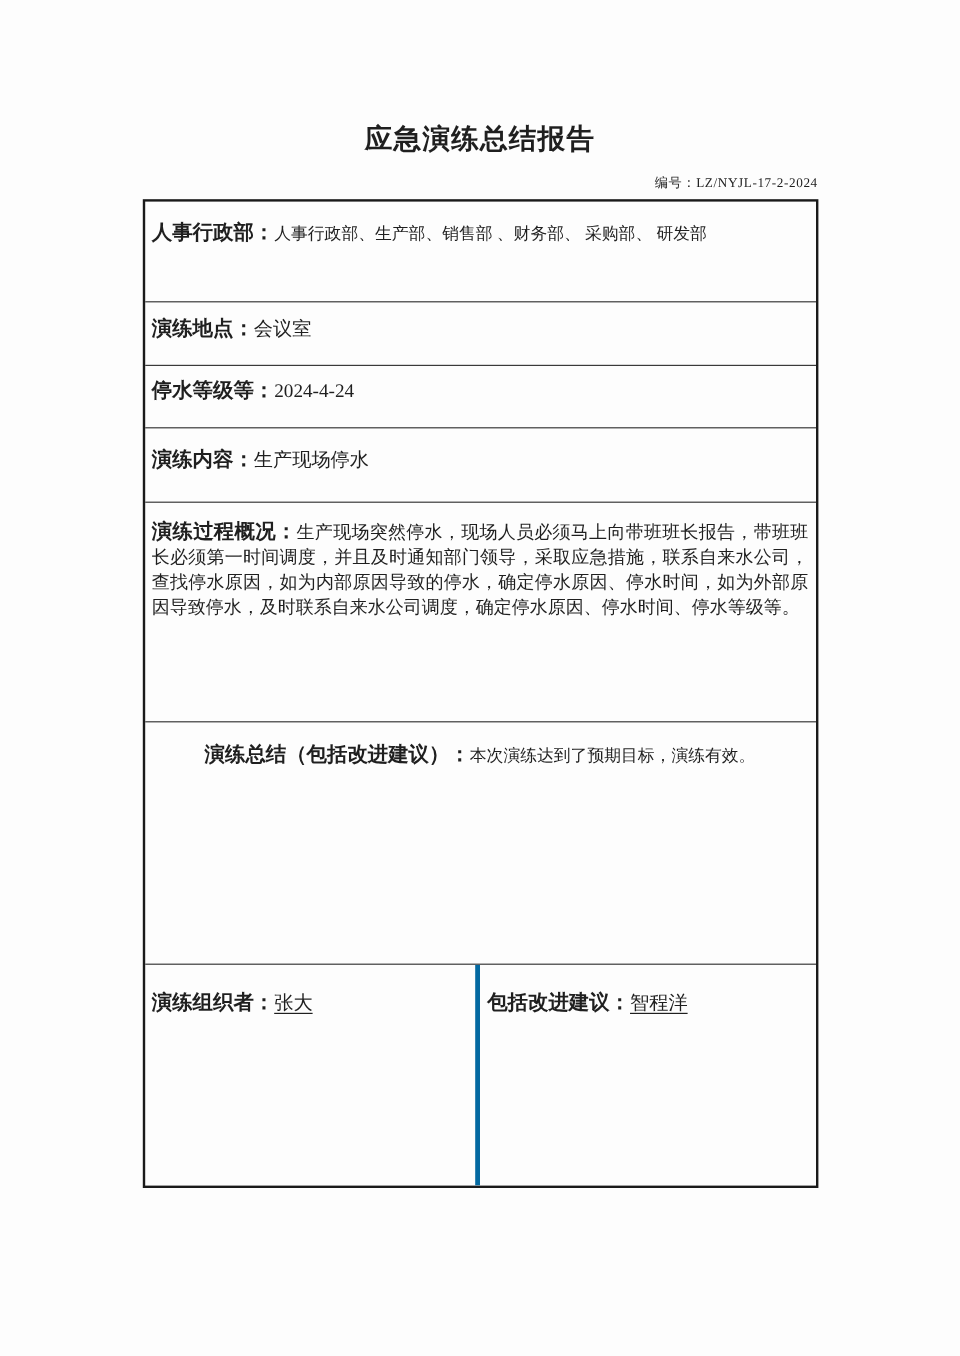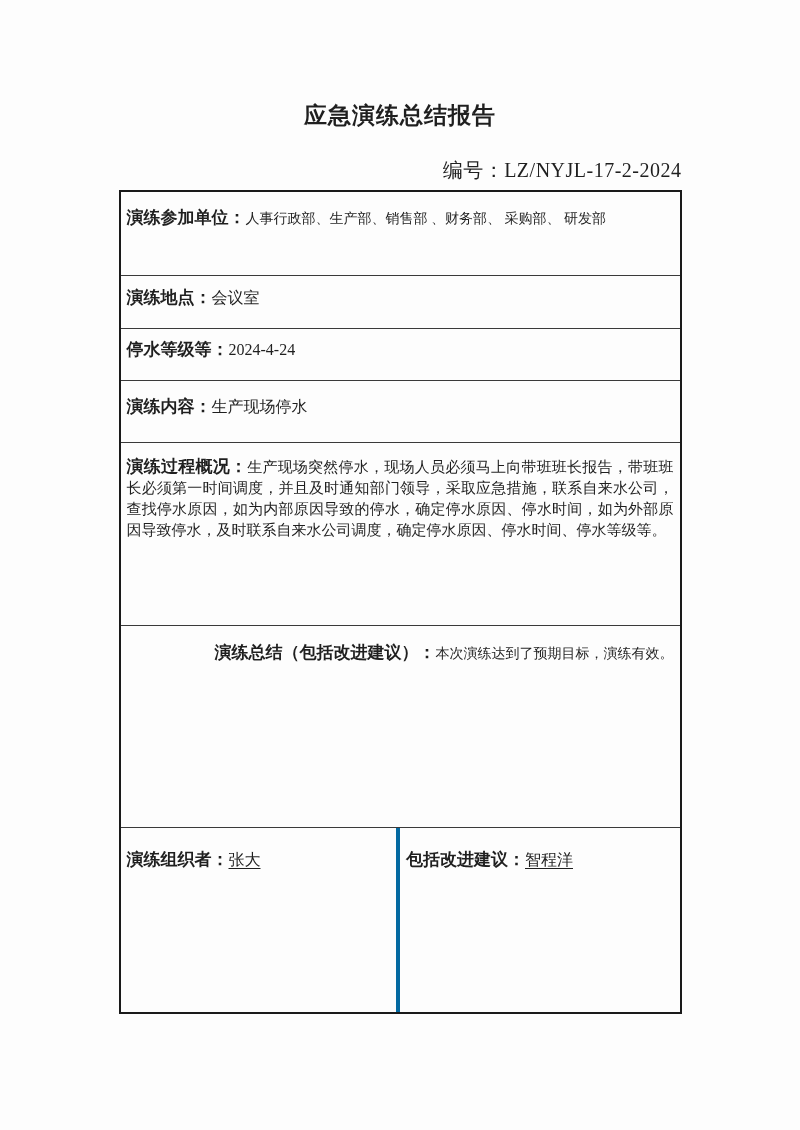--- a/index.html
+++ b/index.html
@@ -18,23 +18,23 @@
     padding-top: 103px;
     text-align: center;
     font-size: 23px;
     line-height: 1.15;
     font-weight: 700;
     letter-spacing: 1px;
   }
 
   .doc-number {
     width: 563px;
-    margin: 28px auto 6px auto;
+    margin: 16px auto 6px auto;
     text-align: right;
-    font-size: 20px;
+    font-size: 11px;
     letter-spacing: 0.5px;
   }
 
   .form-table {
     width: 563px;
     margin: 0 auto;
     border: 2px solid #1a1a1a;
     box-sizing: border-box;
     background: #fdfdfd;
   }
@@ -60,21 +60,21 @@
   .val { font-size: 16px; }
   .val-sm { font-size: 14px; }
 
   .para {
     margin: 0;
     font-size: 15px;
     line-height: 21px;
     text-align: justify;
   }
   .para .lbl { font-size: 17px; }
-  .para-plain { text-align: right; }
+  .para-plain { text-align: center; }
   .para-plain .val-inline { font-size: 14px; }
 
   .sig-cell {
     box-sizing: border-box;
     flex: 0 0 50%;
     padding: 20px 6px 0 6px;
   }
   .sig-cell-left { border-right: 4px solid #0369a1; }
   .sig-name {
     font-size: 16px;
@@ -87,21 +87,21 @@
 
 <div class="page">
 
   <h1 class="title">应急演练总结报告</h1>
 
   <div class="doc-number"><span>编号：</span><span>LZ/NYJL-17-2-2024</span></div>
 
   <div class="form-table">
 
     <div class="row row-1">
-      <span class="lbl">演练参加单位：</span><span class="val val-sm">人事行政部、生产部、销售部 、财务部、 采购部、 研发部</span>
+      <span class="lbl">人事行政部：</span><span class="val val-sm">人事行政部、生产部、销售部 、财务部、 采购部、 研发部</span>
     </div>
 
     <div class="row row-2">
       <span class="lbl">演练地点：</span><span class="val">会议室</span>
     </div>
 
     <div class="row row-3">
       <span class="lbl">停水等级等：</span><span class="val">2024-4-24</span>
     </div>
 

